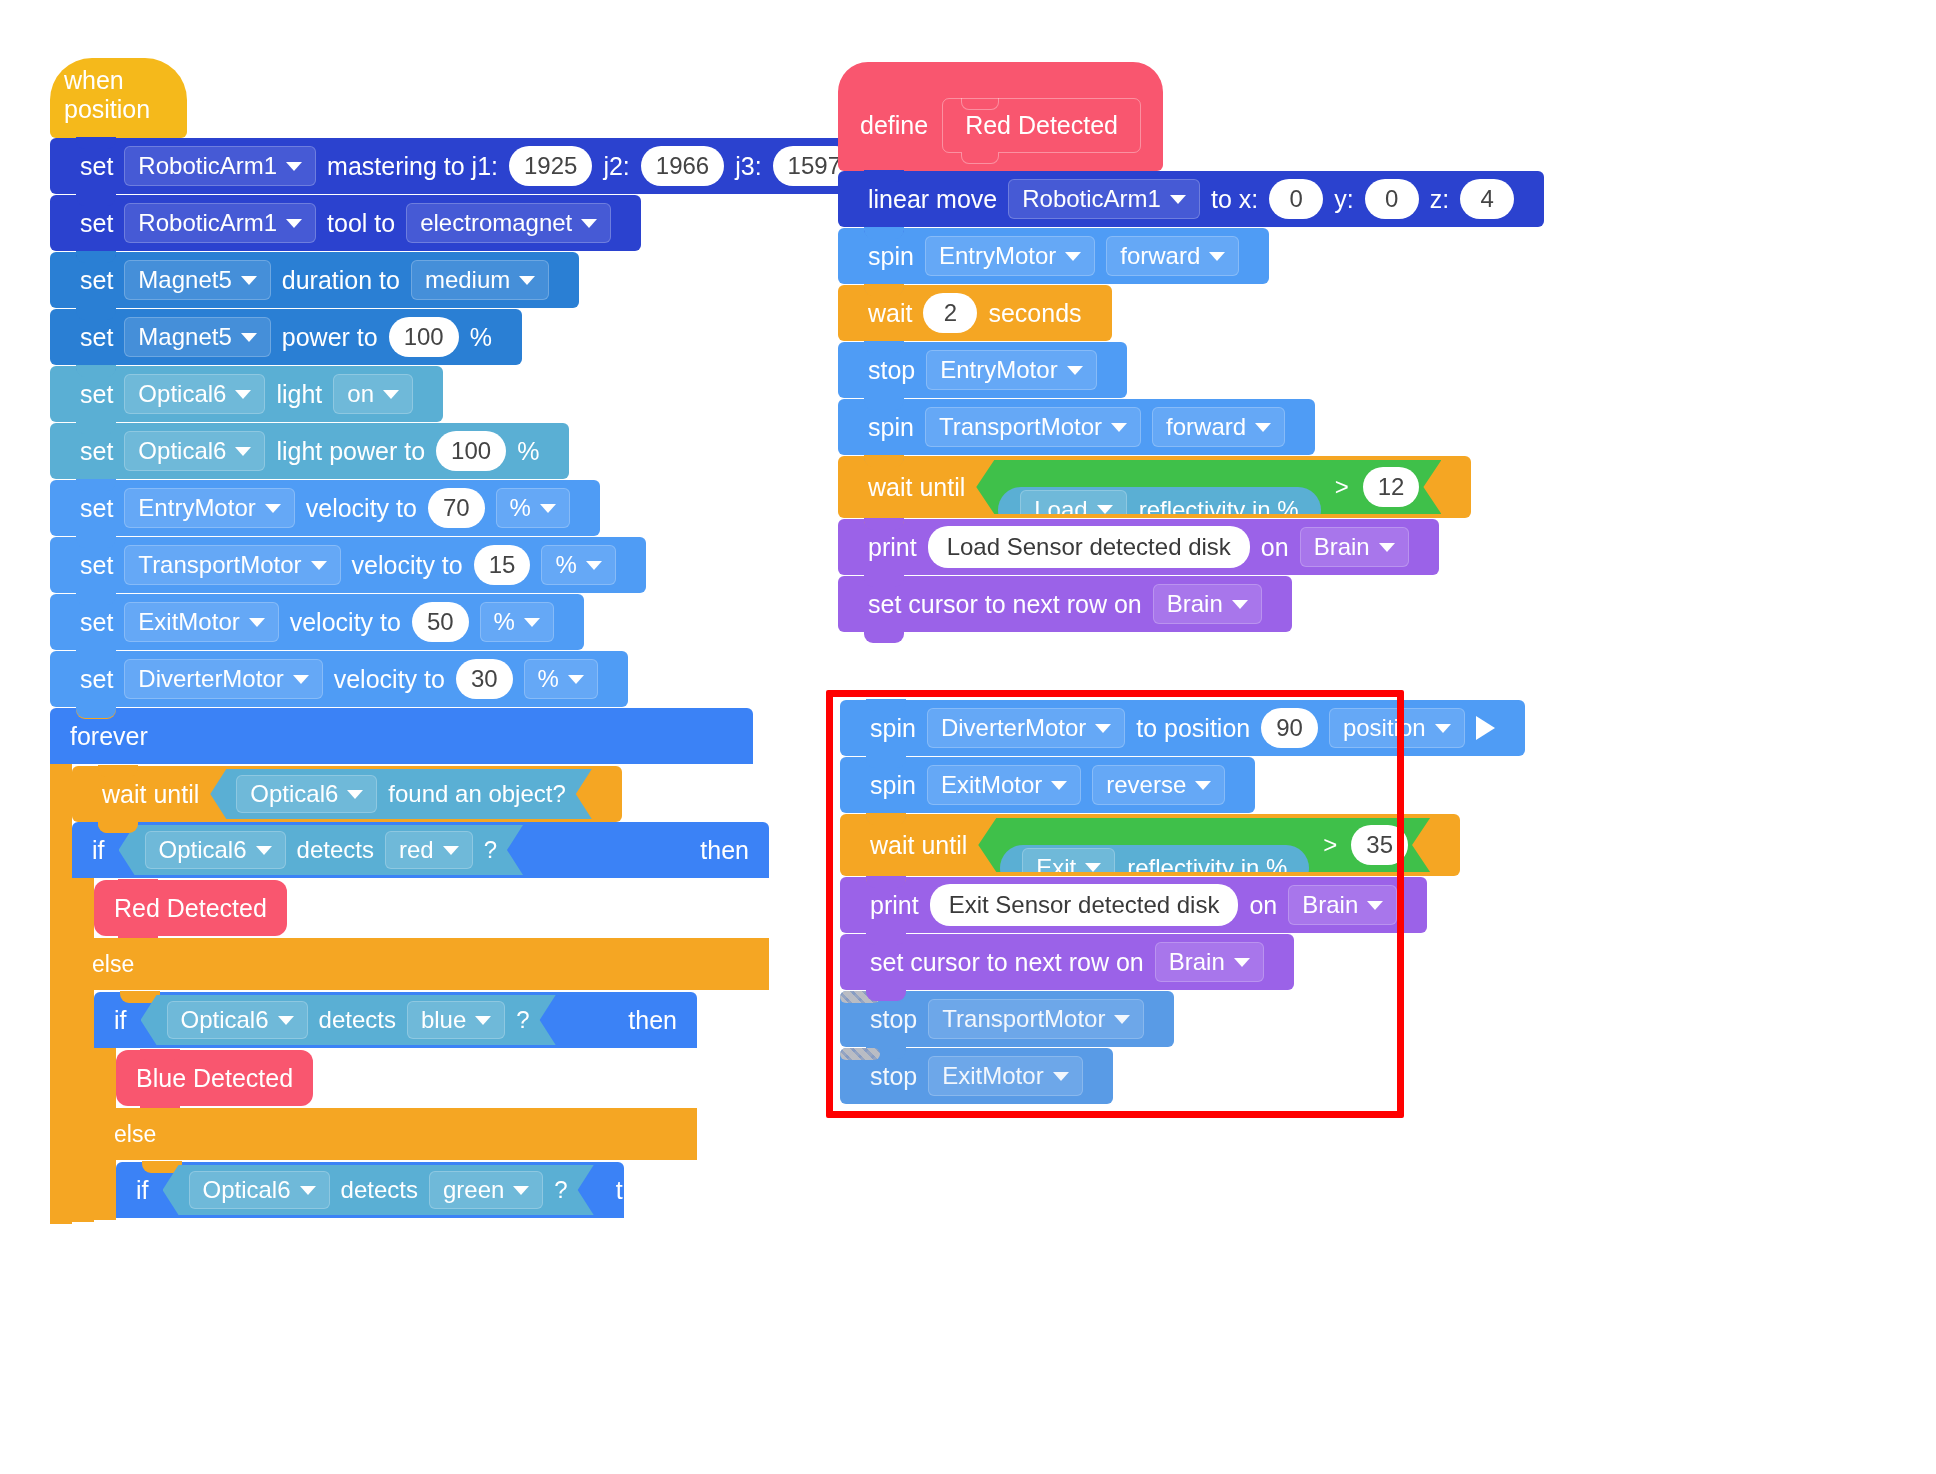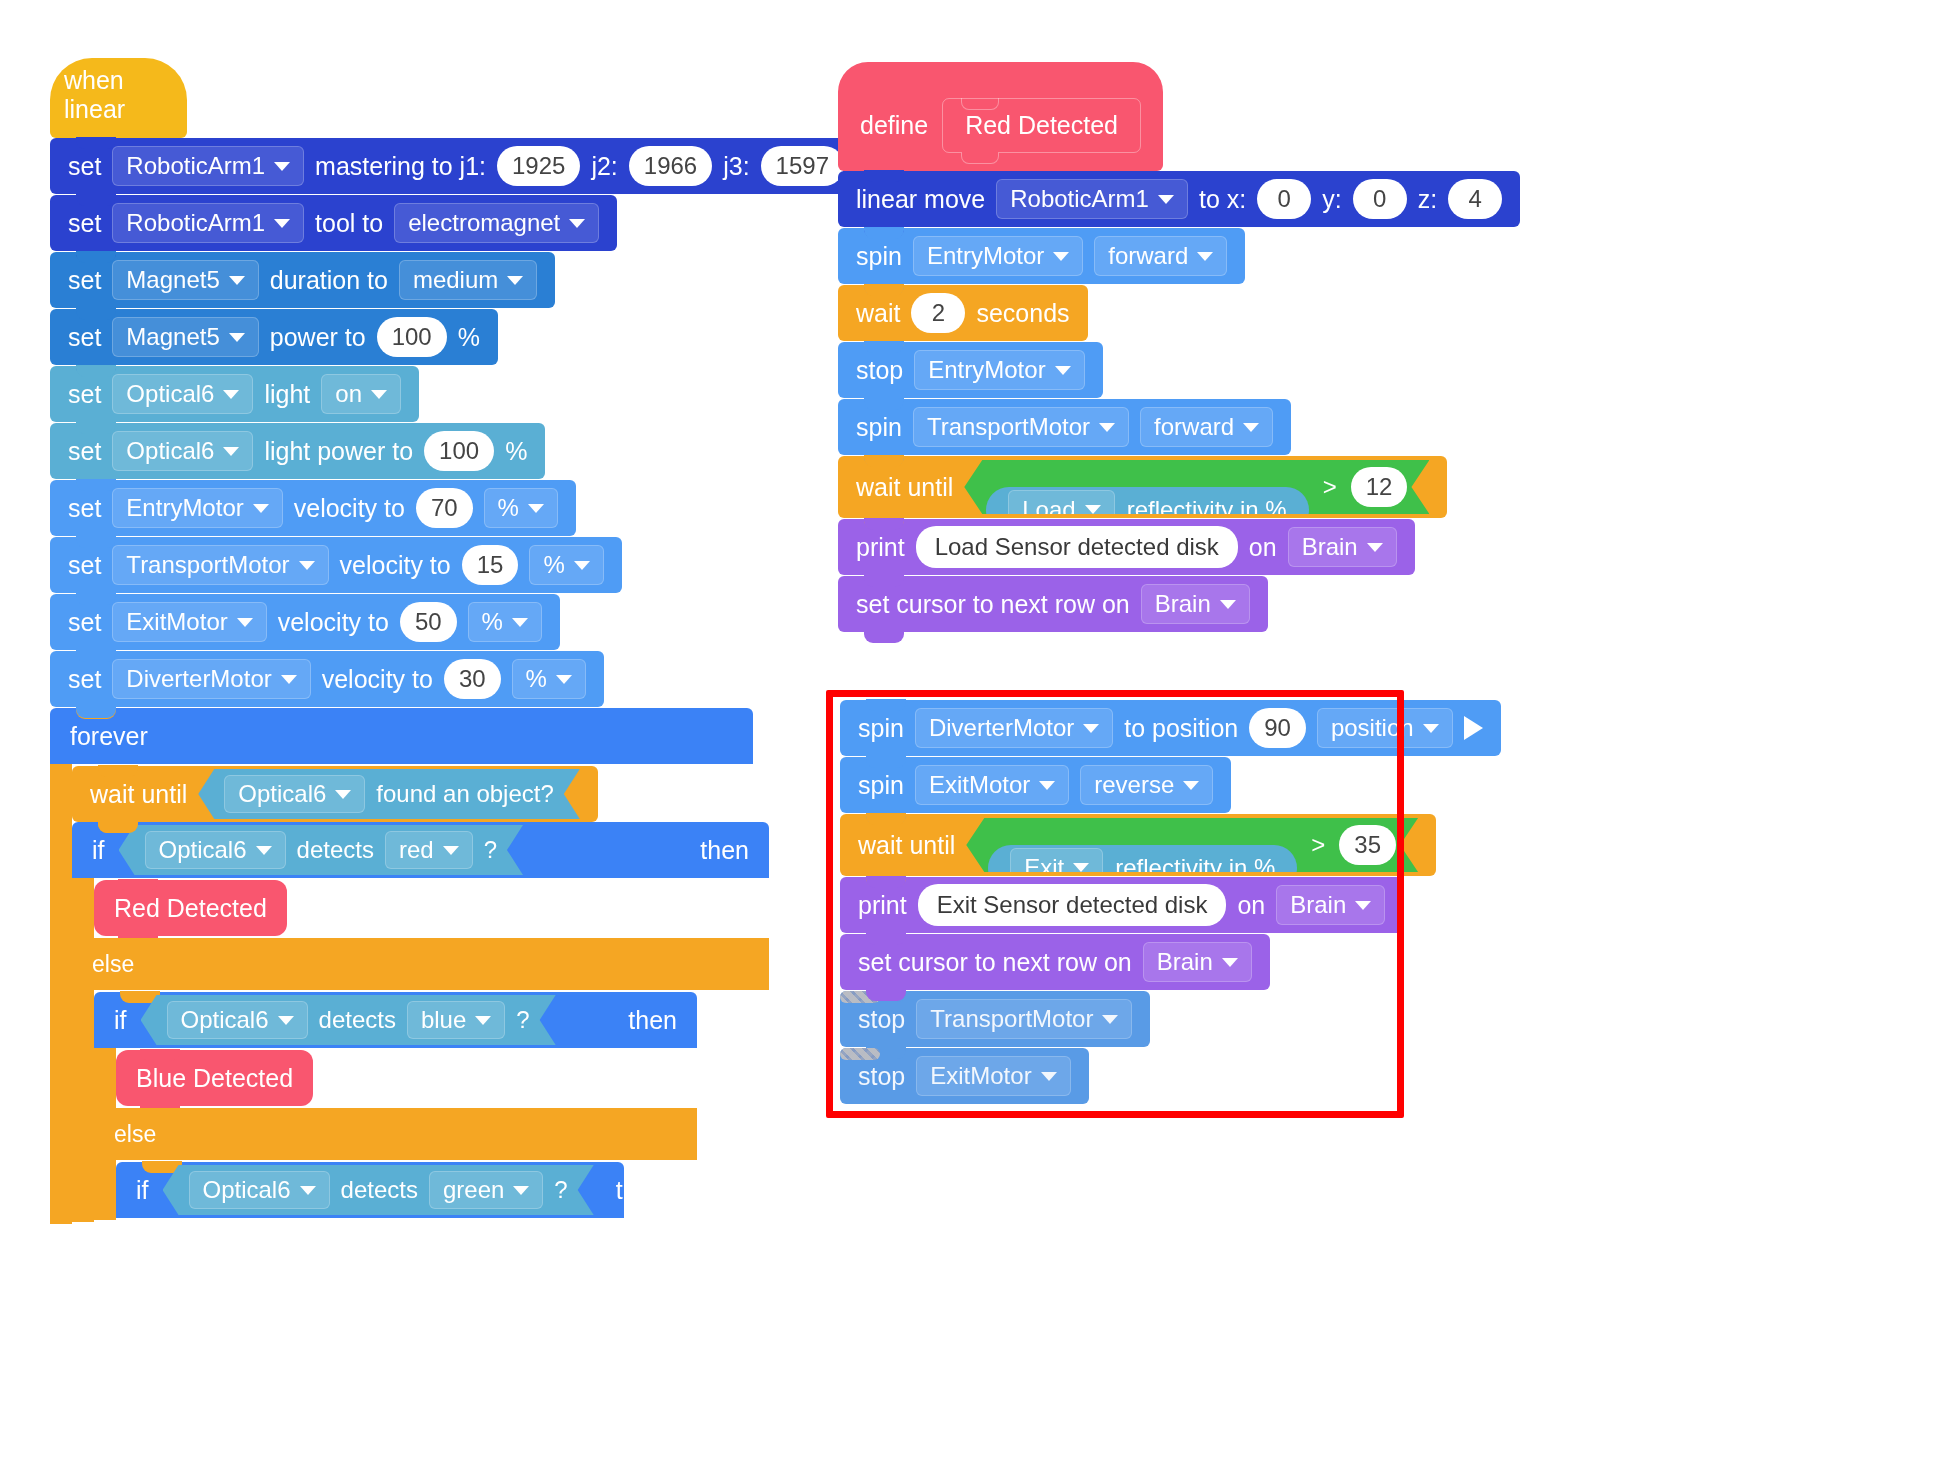--- a/index.html
+++ b/index.html
@@ -11,21 +11,21 @@
     position:relative;
     overflow:hidden;
   }
 
   
   .blk {
     position:relative;
     display:inline-flex;
     align-items:center;
     gap:11px;
-    padding:0 18px;
+    padding:0 30px;
     height:56px;
     color:#fff;
     font-size:25px;
     white-space:nowrap;
     border-radius:6px;
   }
   
   .blk::before{
     content:"";
     position:absolute;
@@ -254,21 +254,21 @@
   #leftCol  { position:absolute; left:50px;  top:58px; }
   #rightTop { position:absolute; left:838px; top:62px; }
   #rightBot { position:absolute; left:840px; top:700px; }
 </style>
 </head>
 <body>
 
 <div id="leftCol">
 
   <div class="hat">
-    <span>when linear</span>
+    <span>when position</span>
   </div>
 
   <div class="stack">
 
     <div class="blk c-arm">
       <span class="lbl">set</span>
       <span class="drop">
         <span>RoboticArm1</span>
           <i class="caret"></i>
       </span>

